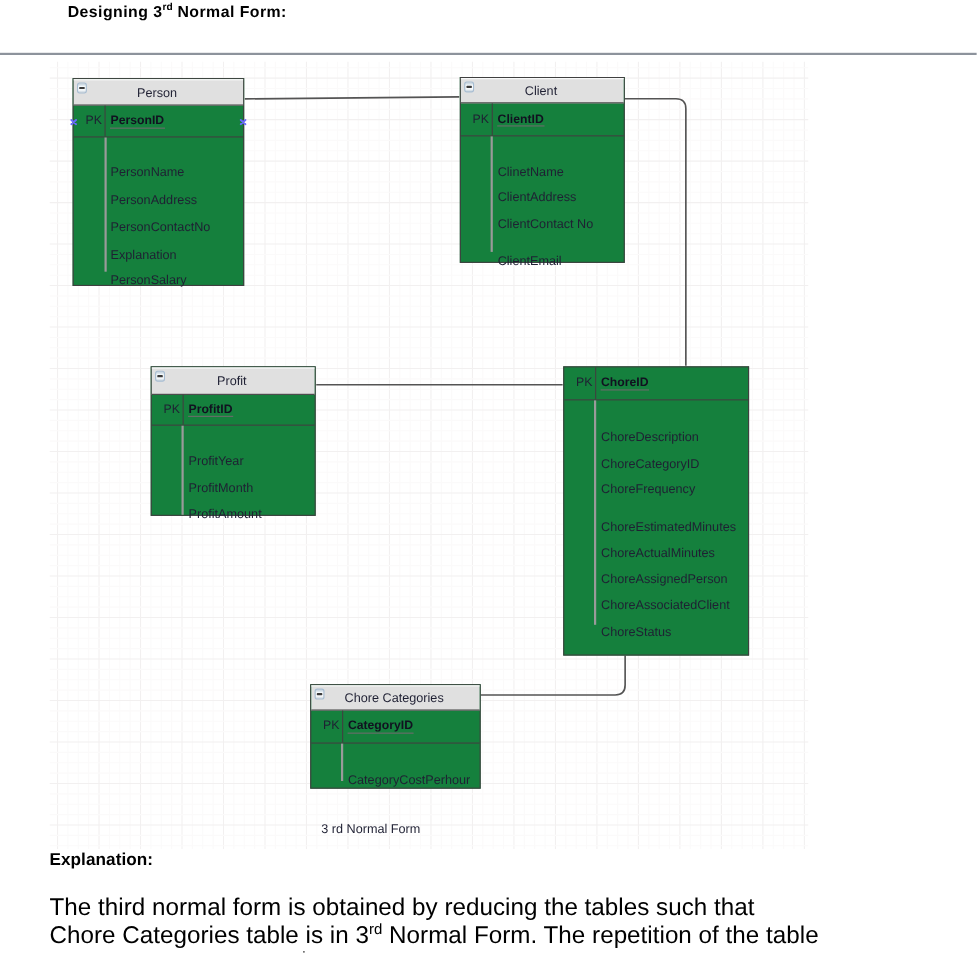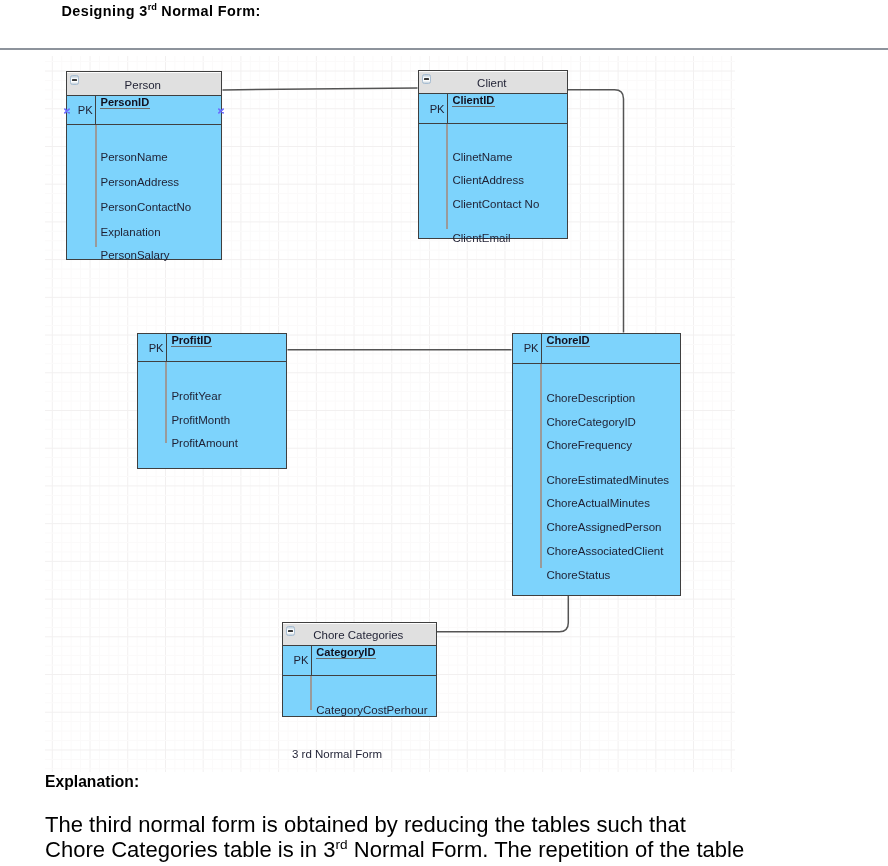--- a/index.html
+++ b/index.html
@@ -20,39 +20,39 @@
              width:706px;letter-spacing:0.02px;}
   .expl-body sup{font-size:0.62em;vertical-align:super;line-height:0;}
 
   
   #canvas{position:absolute;left:0;top:0;width:888px;height:866px;}
   #gridsvg{position:absolute;left:45px;top:56px;width:690px;height:716px;}
   #linesvg{position:absolute;left:0;top:0;width:888px;height:866px;}
   #entities{position:absolute;left:0;top:0;width:888px;height:866px;}
 
   
-  .entity{position:absolute;box-sizing:border-box;background:#7dd3fc;
+  .entity{position:absolute;box-sizing:border-box;background:#15803d;
           border:1.7px solid #3f3f3f;}
   .ent-head{position:relative;background:#e0e0e0;border-top:1.1px solid #fdfdfd;
             border-bottom:1.4px solid #3f3f3f;box-sizing:border-box;}
   .ent-head .ttl{position:absolute;left:0;right:2.4px;top:1.3px;bottom:0;
                  text-align:center;font-size:11.5px;color:#1f2033;}
   .minus{position:absolute;left:2.7px;top:2.2px;width:9.6px;height:9.4px;box-sizing:border-box;
          border:1.4px solid #a7bdd2;border-radius:2.4px;
          background:linear-gradient(180deg,#c9d4de 0%,#cfdae3 14%,#eaf4fa 26%,#ffffff 38%,
                     #fafcfd 50%,#f2f6f9 60%,#ffffff 70%,#e4ebf0 84%,#c4d0db 100%);}
   .minus i{position:absolute;left:1.2px;top:3.2px;width:4.8px;height:1.3px;
            background:#3a3a3a;display:block;border-radius:0.6px;}
 
   .pkrow{position:relative;box-sizing:border-box;border-bottom:1.4px solid #404040;
          display:flex;align-items:center;}
   .pkcell{box-sizing:border-box;font-size:11.2px;color:#1f2033;text-align:right;flex:0 0 auto;padding-right:2.6px;}
   .pkname{box-sizing:border-box;font-size:11.1px;font-weight:bold;color:#111120;
           border-left:1.1px solid #404040;padding-left:4.2px;height:100%;
-          display:flex;align-items:flex-start;flex:1 1 auto;}
+          display:flex;align-items:center;flex:1 1 auto;}
   .pkname span{position:relative;}
   .pkname span::after{content:"";position:absolute;left:0;right:-0.5px;bottom:-0.9px;
                       height:1px;background:#6b6b6b;}
 
   .body{position:relative;}
   .vsep{position:absolute;top:0;width:2px;background:#9a9a9a;}
   .attr{position:absolute;font-size:11.5px;color:#1f2033;white-space:nowrap;margin-top:21px;}
 
   .anchor{position:absolute;width:8px;height:8px;margin-left:-4px;margin-top:-4px;}
   .caption{position:absolute;left:292px;top:747.5px;font-size:11.5px;color:#1f2033;}
@@ -266,20 +266,26 @@
         </div>
         <div class="body" style="height:111.19999999999999px">
           <div class="vsep" style="left:27.4px;height:105px"></div>
           <div class="attr" style="left:33.4px;top:6.4px">ClinetName</div>
           <div class="attr" style="left:33.4px;top:29.1px">ClientAddress</div>
           <div class="attr" style="left:33.4px;top:52.7px">ClientContact No</div>
           <div class="attr" style="left:33.4px;top:87.3px">ClientEmail</div>
         </div>
       </div>
       <div class="entity" style="left: 137px; top: 333px; width: 150px; height: 135.5px;">
+        <div class="ent-head" style="height:24.5px">
+          <span class="minus">
+            <i></i>
+          </span>
+          <span class="ttl" style="line-height:23.4px">Profit</span>
+        </div>
         <div class="pkrow" style="height:28.2px">
           <span class="pkcell" style="width:28.2px">PK</span>
           <span class="pkname">
             <span>ProfitID</span>
           </span>
         </div>
         <div class="body" style="height:77.99999999999999px">
           <div class="vsep" style="left:27.4px;height:81px"></div>
           <div class="attr" style="left:33.4px;top:6.4px">ProfitYear</div>
           <div class="attr" style="left:33.4px;top:30.5px">ProfitMonth</div>

